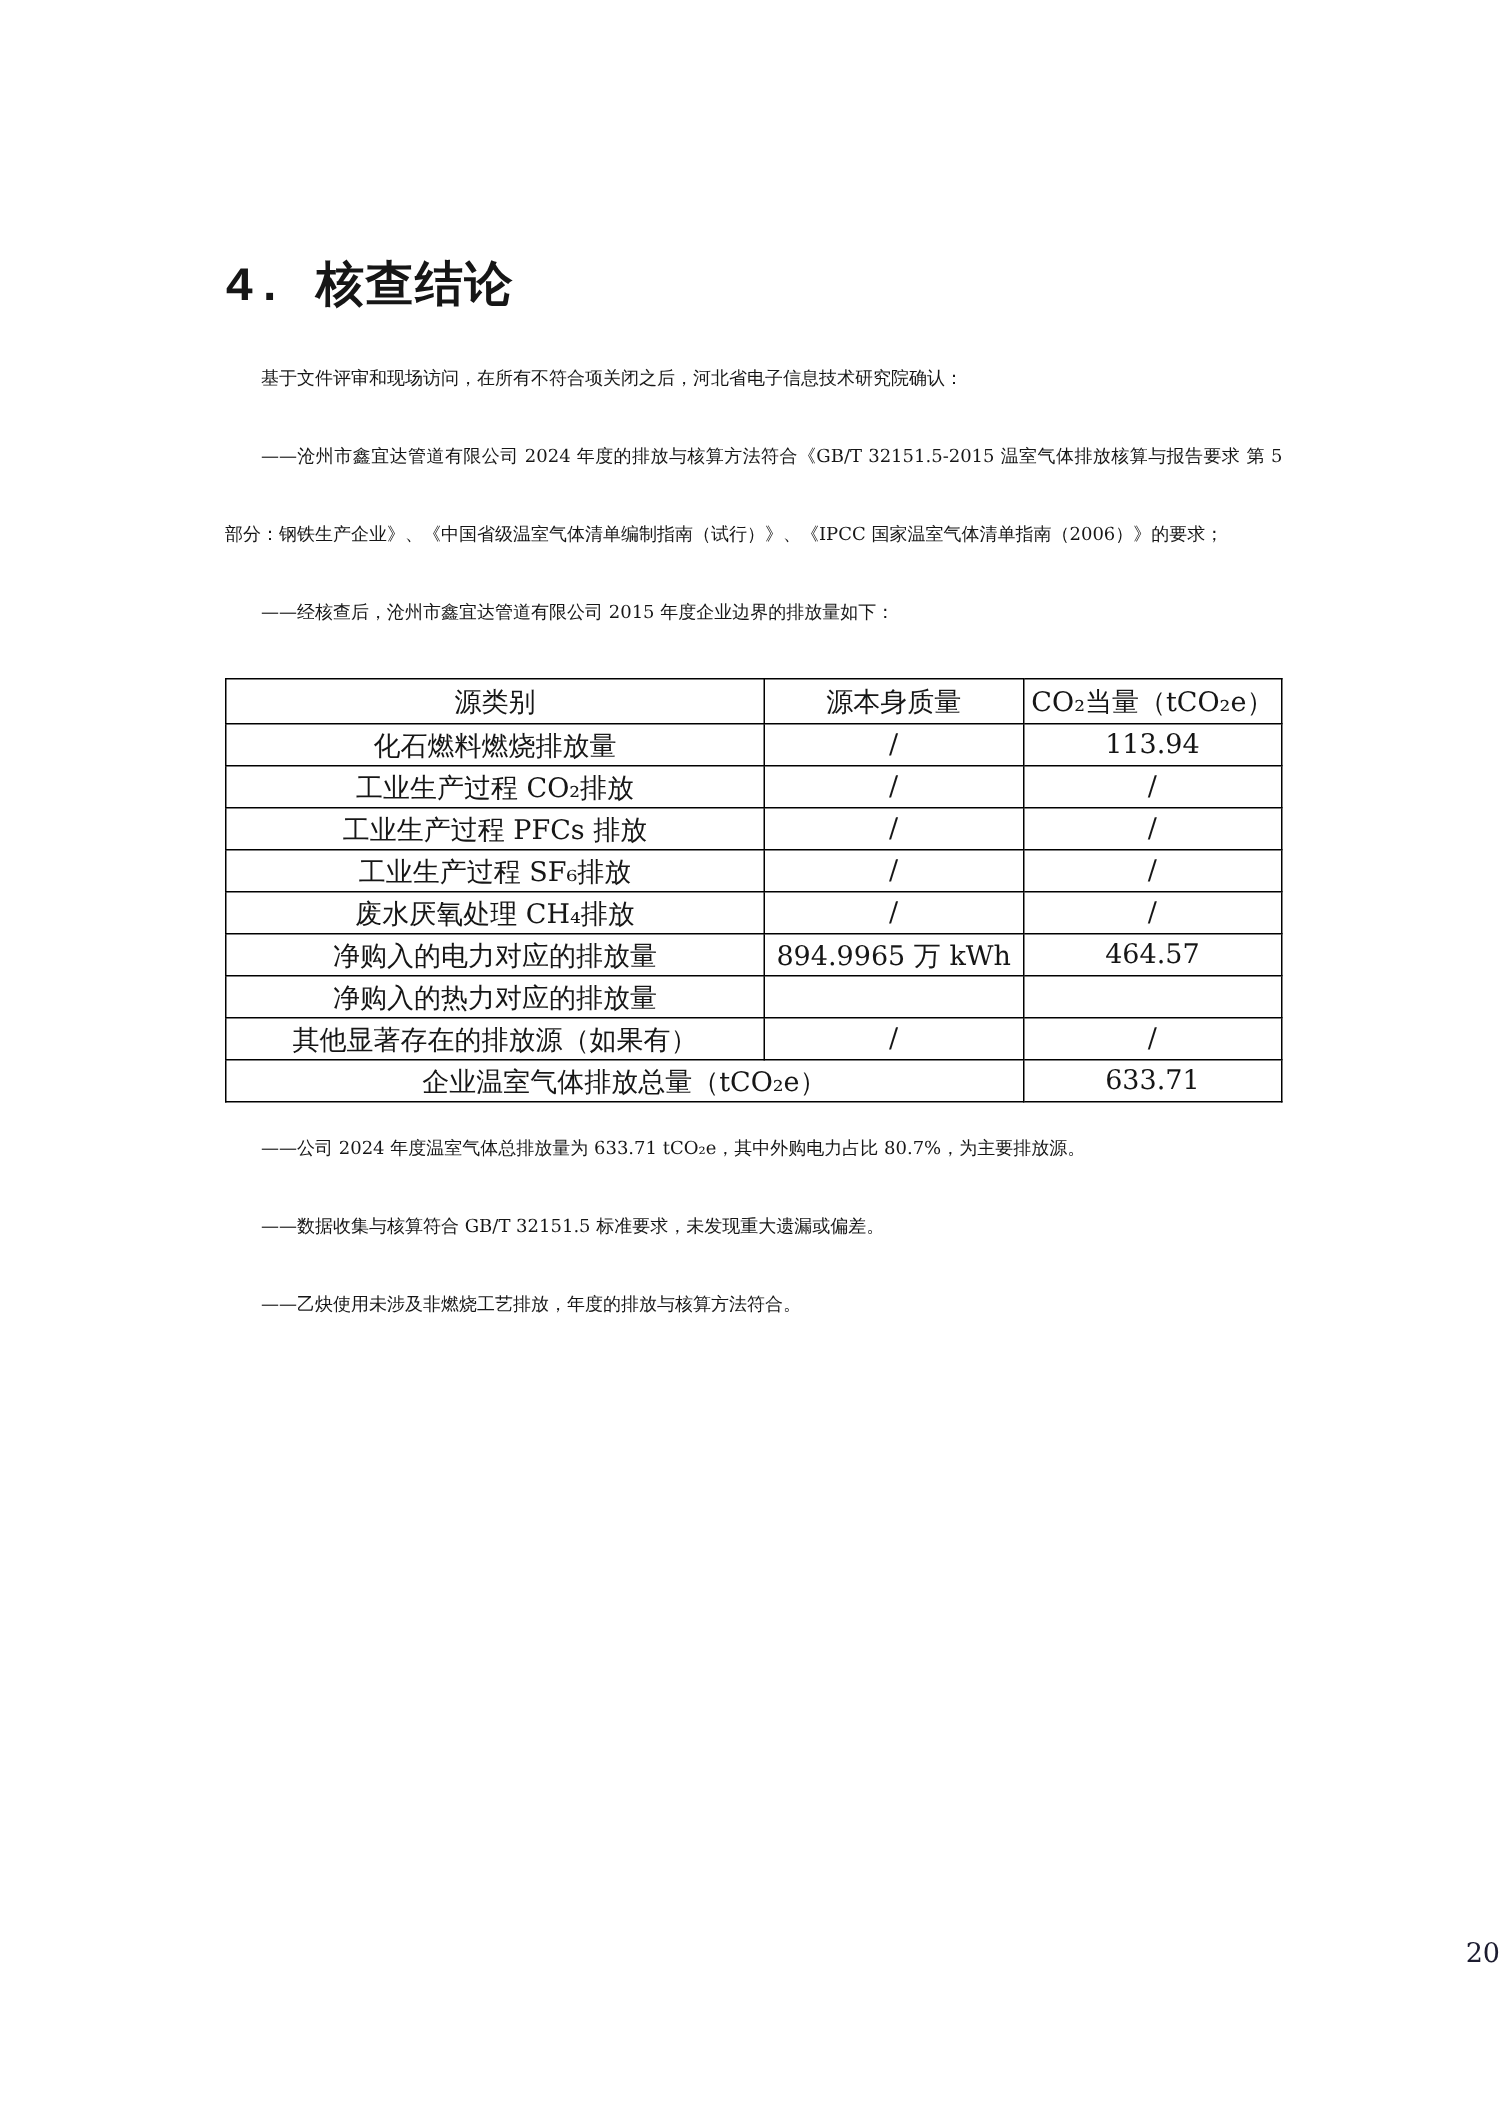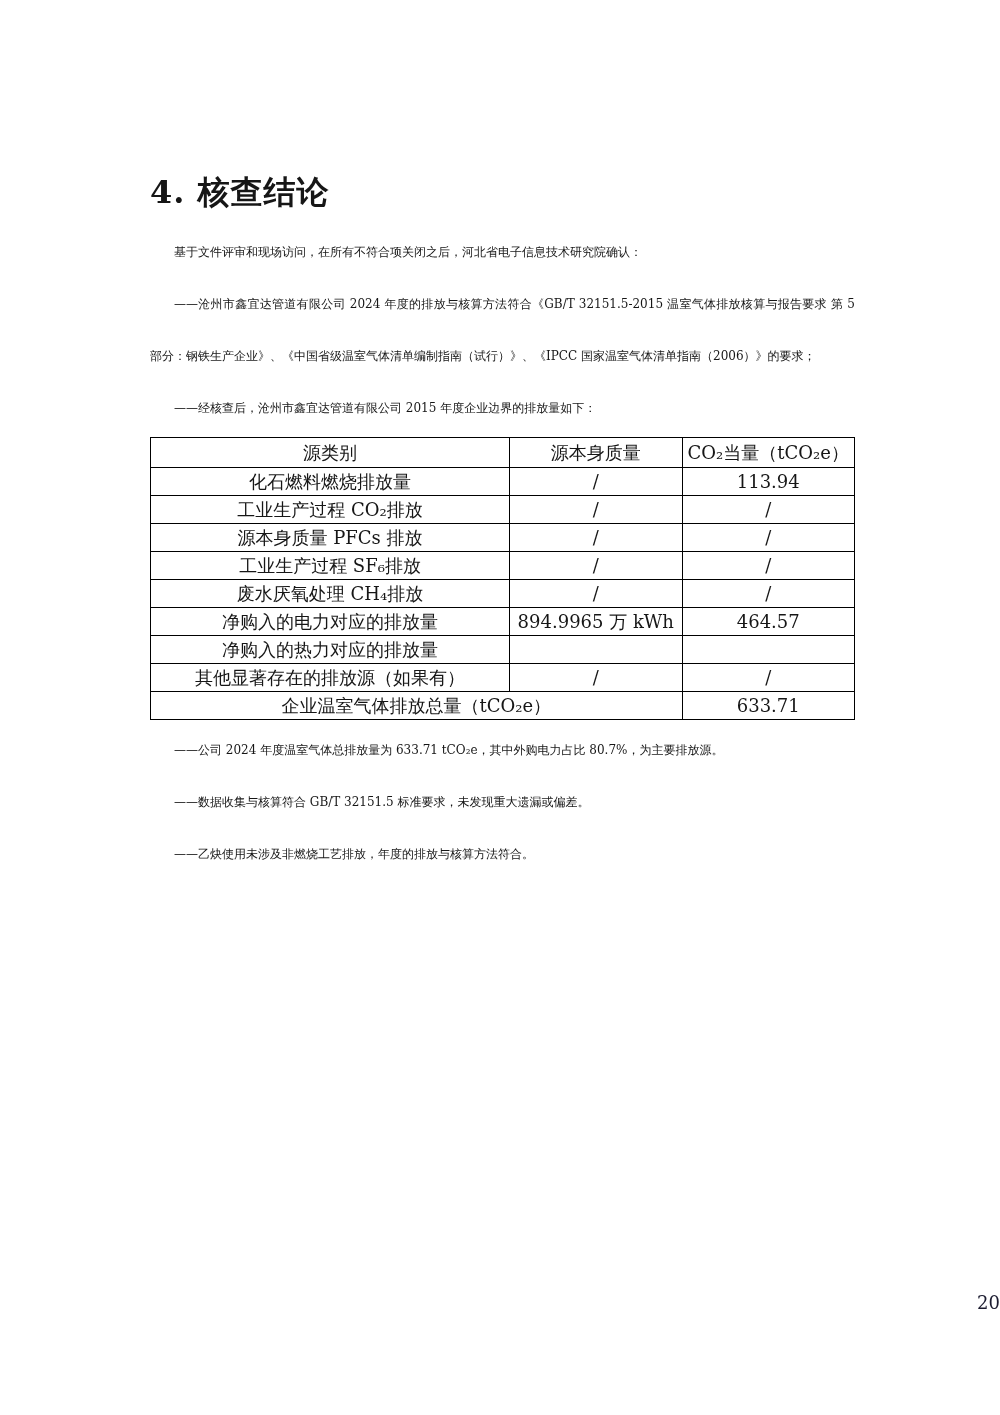--- a/index.html
+++ b/index.html
@@ -20,34 +20,35 @@
   }
   .content {
     padding: 172px 145px 0 150px;
   }
   .doc-heading {
     font-size: 32px;
     line-height: 40px;
     font-weight: bold;
     margin: 0 0 14px 0;
     letter-spacing: 1px;
+    font-family: Liberation Mono, monospace;
   }
   .body-text {
     font-size: 12px;
     line-height: 52px;
     margin: 0;
     text-align: justify;
     text-indent: 2em;
     word-break: break-all;
   }
   table.emission-table {
     width: 100%;
     border-collapse: collapse;
     table-layout: fixed;
-    margin-top: 3px;
+    margin-top: 18px;
     margin-bottom: 4px;
   }
   table.emission-table th,
   table.emission-table td {
     border: 1px solid #000000;
     text-align: center;
     vertical-align: middle;
     font-size: 18px;
     font-weight: normal;
     padding: 0 4px;
@@ -103,21 +104,21 @@
             <td>化石燃料燃烧排放量</td>
             <td>/</td>
             <td>113.94</td>
           </tr>
           <tr>
             <td>工业生产过程 CO₂排放</td>
             <td>/</td>
             <td>/</td>
           </tr>
           <tr>
-            <td>源本身质量 PFCs 排放</td>
+            <td>工业生产过程 PFCs 排放</td>
             <td>/</td>
             <td>/</td>
           </tr>
           <tr>
             <td>工业生产过程 SF₆排放</td>
             <td>/</td>
             <td>/</td>
           </tr>
           <tr>
             <td>废水厌氧处理 CH₄排放</td>

